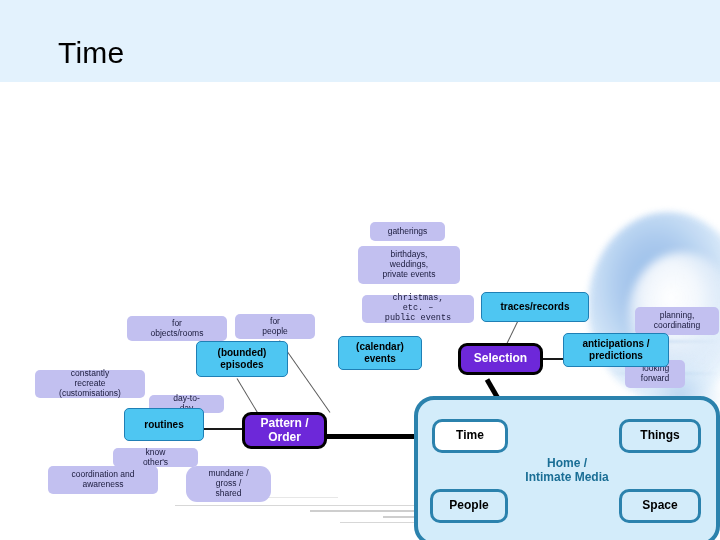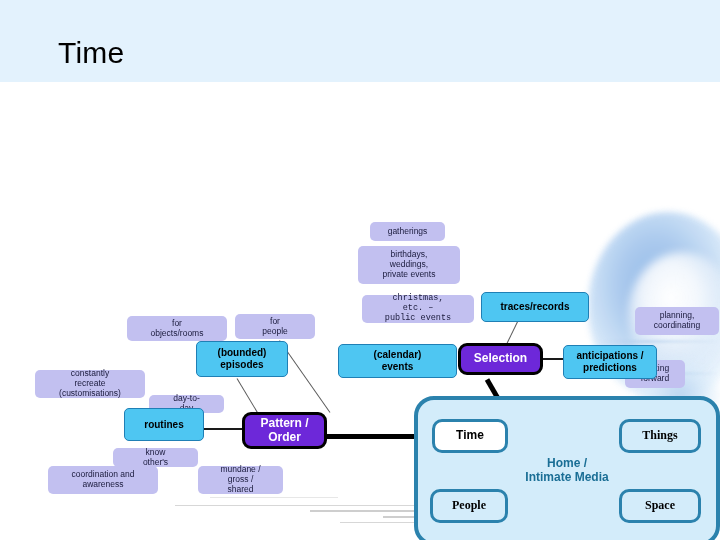--- a/index.html
+++ b/index.html
@@ -79,21 +79,21 @@
     color:#ffffff;font-weight:bold;font-size:12px;
   }
   
   .whitebox{
     background:#ffffff;border:3px solid #2b82ad;border-radius:10px;
     color:#000;font-weight:bold;font-size:12px;
   }
   
   .palebox{
     background:#d3ecfa;border:3px solid #2b82ad;border-radius:10px;
-    color:#000;font-weight:bold;font-size:12px;font-family:Liberation Serif, serif;
+    color:#000;font-weight:bold;font-size:12px;
   }
 
   
   #home-panel{
     position:absolute;left:414px;top:396px;width:306px;height:150px;
     background:#d3ecfa;border:4px solid #2b82ad;border-radius:20px;
     box-sizing:border-box;
   }
   #home-panel-label{
     position:absolute;left:414px;top:456px;width:306px;
@@ -150,40 +150,40 @@
   <div class="node note" style="left:35px;top:370px;width:110px;height:28px;white-space:pre-line;text-align:center;">constantly recreate
 (customisations)</div>
 
   <div class="node note" style="left:118px;top:395px;width:75px;height:18px;margin-left:31px;">day-to-day</div>
 
   <div class="node note" style="left:113px;top:448px;width:85px;height:19px;">know other's</div>
 
   <div class="node note" style="left:48px;top:466px;width:110px;height:28px;white-space:pre-line;">coordination and
 awareness</div>
 
-  <div class="node note" style="left:198px;top:466px;width:85px;height:28px;white-space:pre-line;">mundane /
+  <div class="node note" style="left:186px;top:466px;width:85px;height:36px;white-space:pre-line;border-radius:11px;">mundane /
 gross / shared</div>
 
   <div class="node note" style="left:613px;top:307px;width:84px;height:28px;white-space:pre-line;margin-left:22px;">planning,
 coordinating</div>
 
   <div class="node note" style="left:625px;top:360px;width:60px;height:28px;white-space:pre-line;text-align:right;">looking
 forward</div>
 
-  <div class="node cyan" style="left:338px;top:344px;width:119px;height:34px;white-space:pre-line;">(calendar)
+  <div class="node cyan" style="left:338px;top:336px;width:84px;height:34px;white-space:pre-line;">(calendar)
 events</div>
 
   <div class="node cyan" style="left:196px;top:341px;width:92px;height:36px;white-space:pre-line;">(bounded)
 episodes</div>
 
   <div class="node cyan" style="left:124px;top:408px;width:80px;height:33px;">routines</div>
 
   <div class="node cyan" style="left:481px;top:292px;width:108px;height:30px;">traces/records</div>
 
-  <div class="node cyan" style="left:563px;top:345px;width:94px;height:34px;white-space:pre-line;text-align:center;">anticipations /
+  <div class="node cyan" style="left:563px;top:333px;width:106px;height:34px;white-space:pre-line;text-align:center;">anticipations /
 predictions</div>
 
   <div class="node teal" style="left:242px;top:412px;width:85px;height:37px;white-space:pre-line;">Pattern /
 Order</div>
 
   <div class="node teal" style="left:458px;top:343px;width:85px;height:32px;">Selection</div>
 
   <div id="home-panel"></div>
   <div id="home-panel-label" style="white-space:pre-line;">Home /
 Intimate Media</div>

